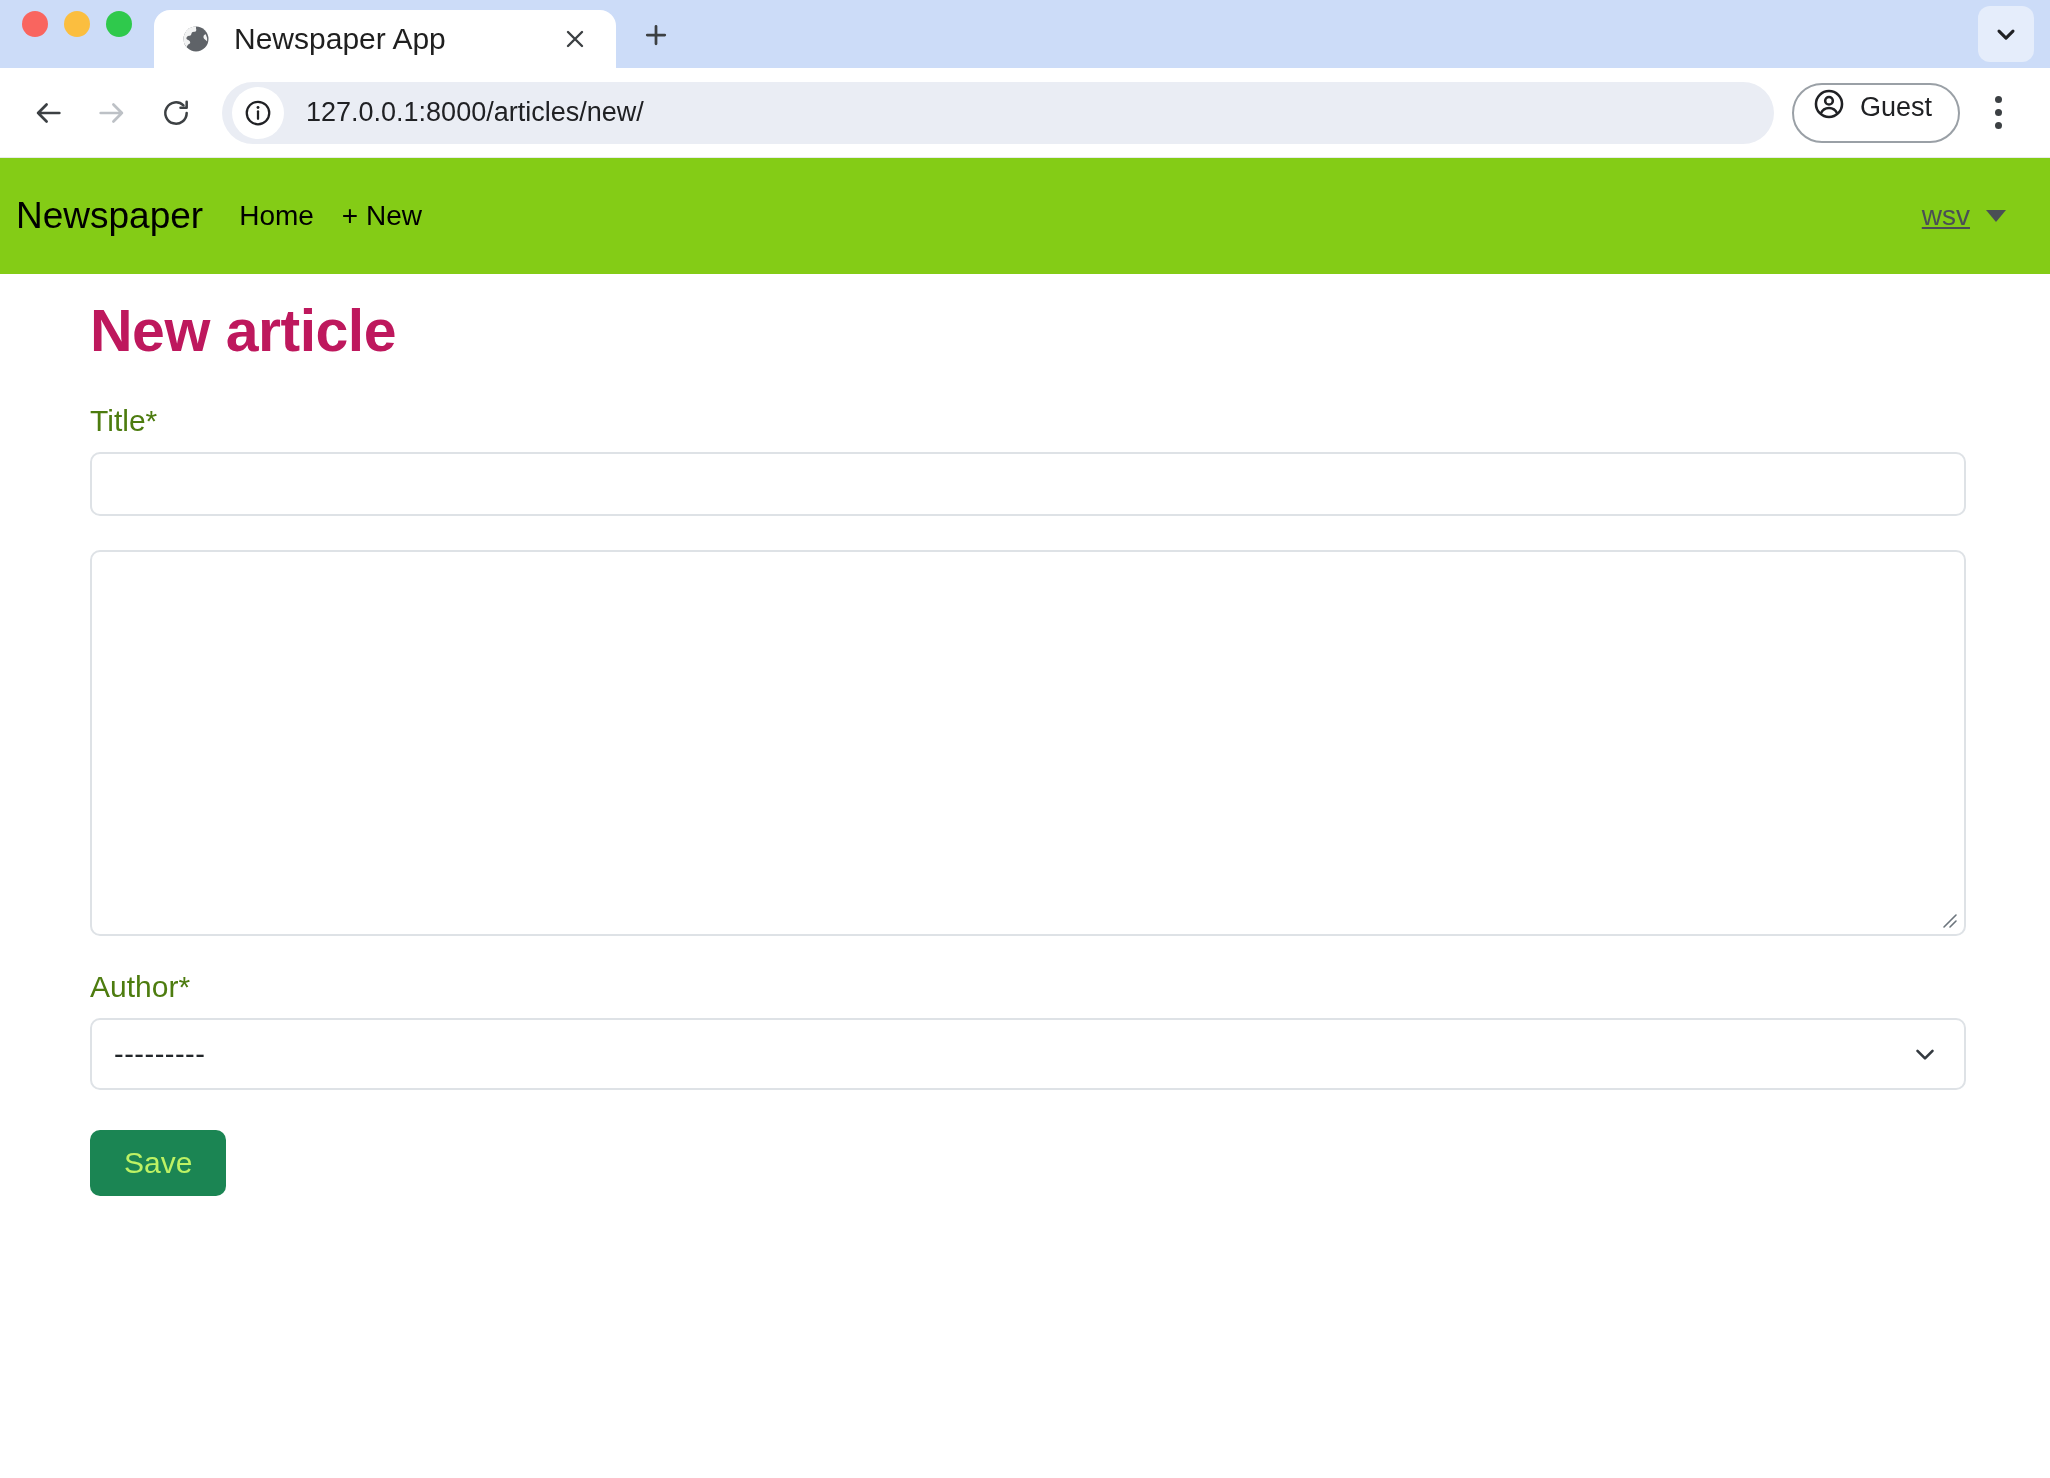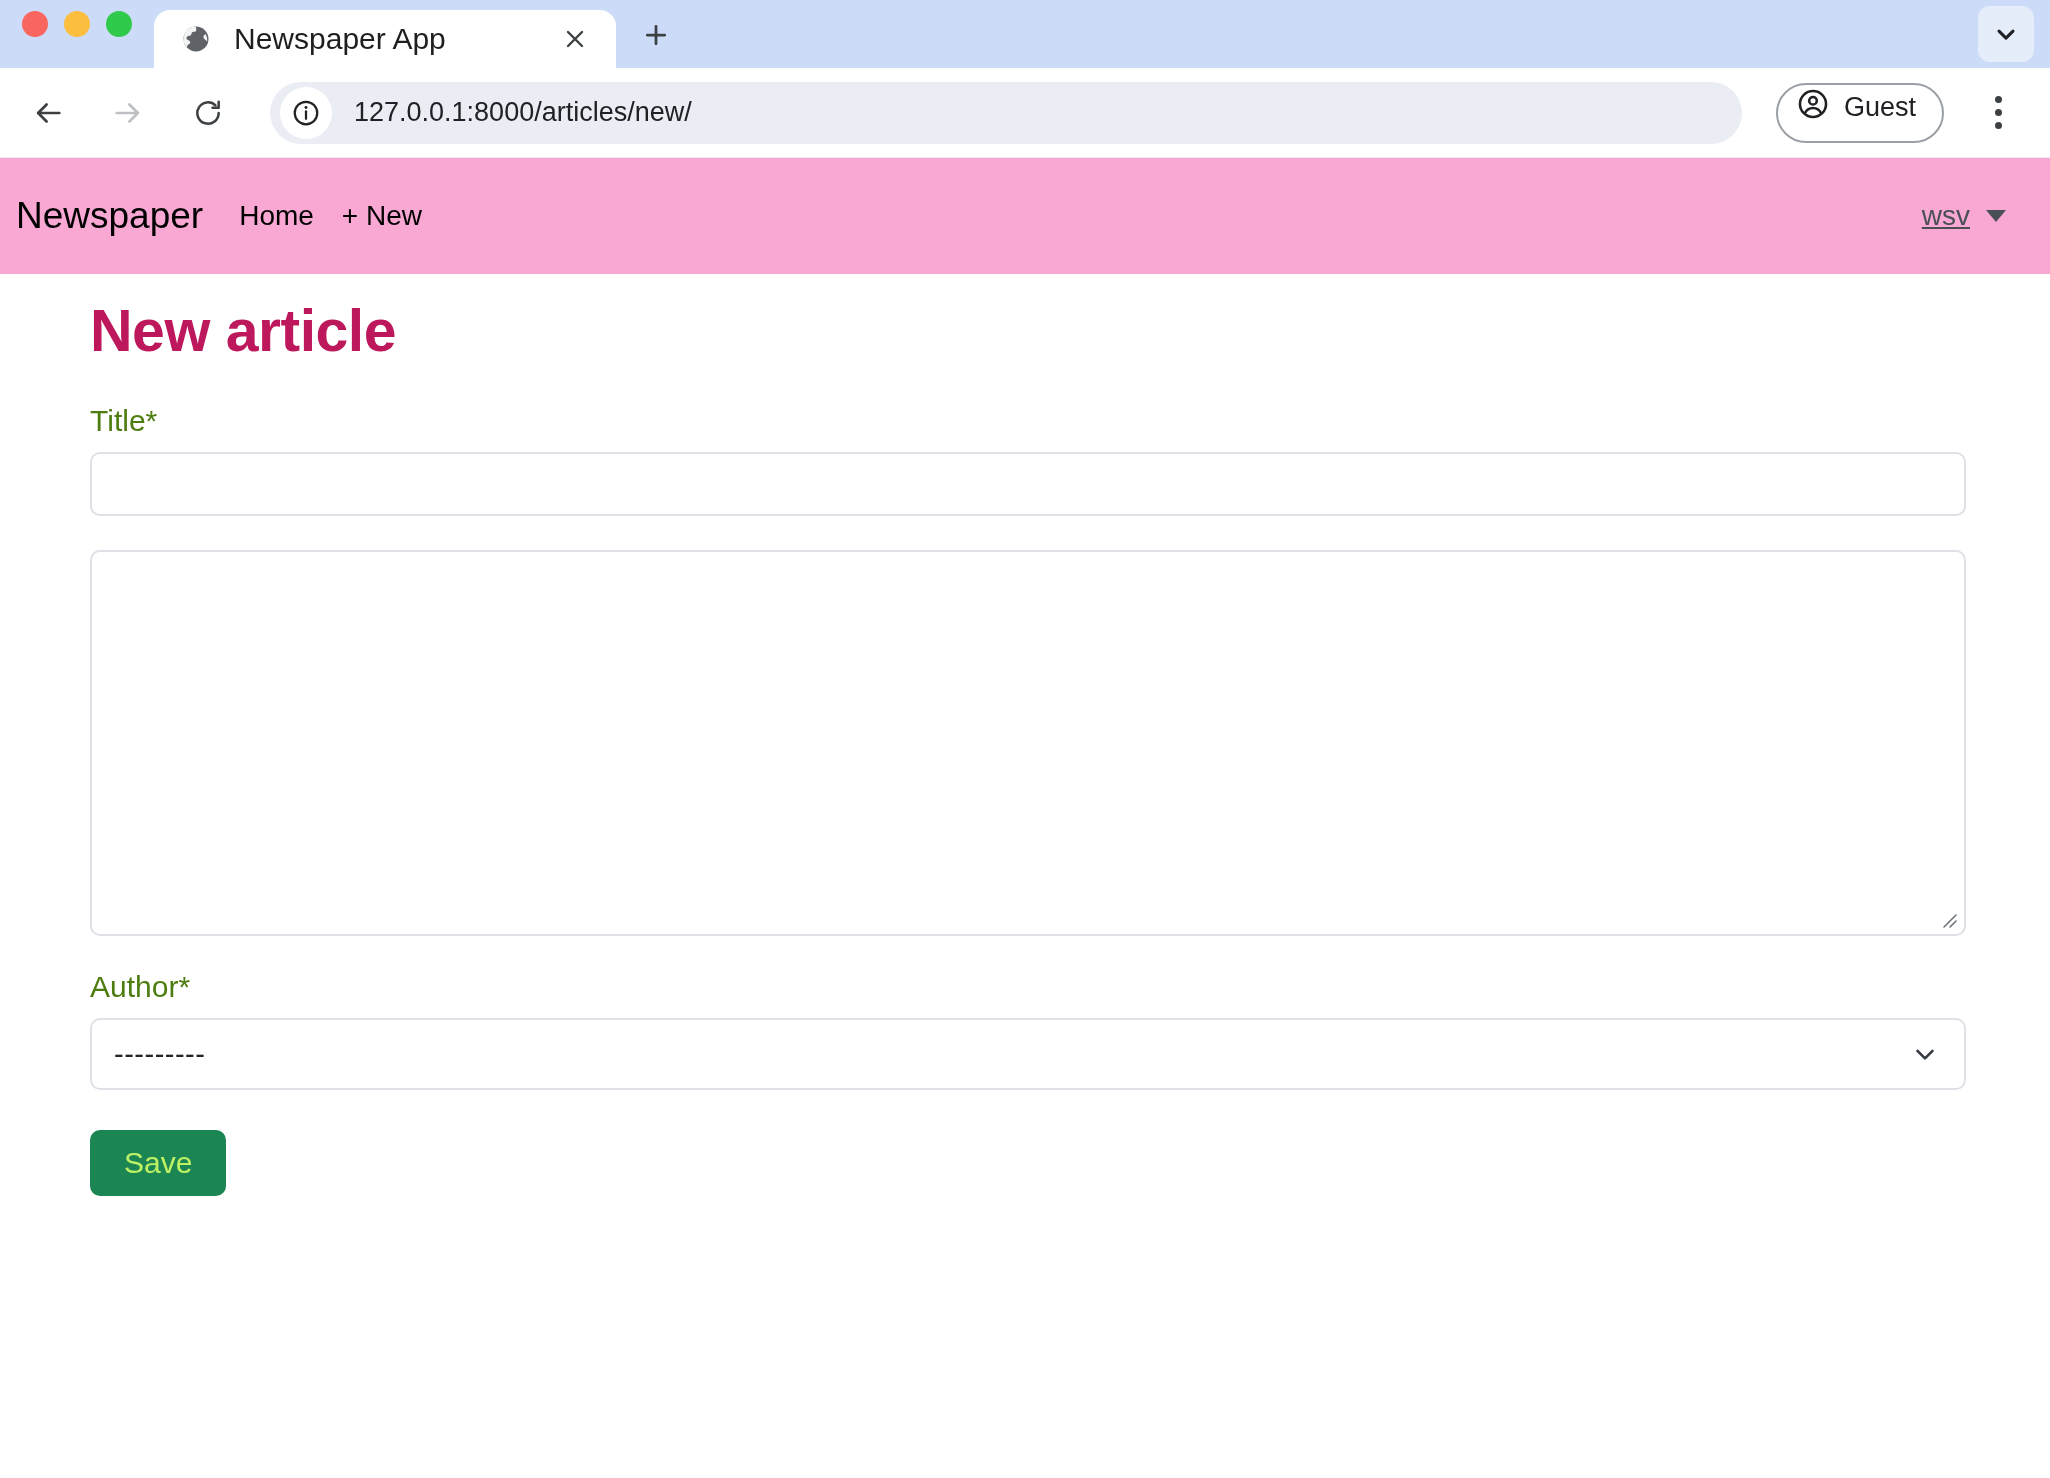--- a/index.html
+++ b/index.html
@@ -96,21 +96,20 @@
   }
 
   .toolbar {
     height: 90px;
     background: #ffffff;
     display: flex;
     align-items: center;
     padding: 0 24px 0 16px;
     flex: none;
     border-bottom: 1px solid #e8eaed;
-    gap: 16px;
   }
   .nav-btn {
     width: 64px; height: 64px;
     display: flex; align-items: center; justify-content: center;
     flex: none;
     border-radius: 50%;
     color: #3c4043;
   }
   .nav-btn.disabled { color: #bdc1c6; }
 
@@ -169,21 +168,21 @@
   
   .viewport {
     flex: 1;
     background: #ffffff;
     overflow: hidden;
     position: relative;
   }
 
   .app-navbar {
     height: 116px;
-    background: #f9a8d4;
+    background: #84cc16;
     display: flex;
     align-items: center;
     padding: 0 34px 0 16px;
   }
   .brand {
     font-size: 37px;
     color: #000000;
     font-weight: 400;
     margin-right: 36px;
     white-space: nowrap;

